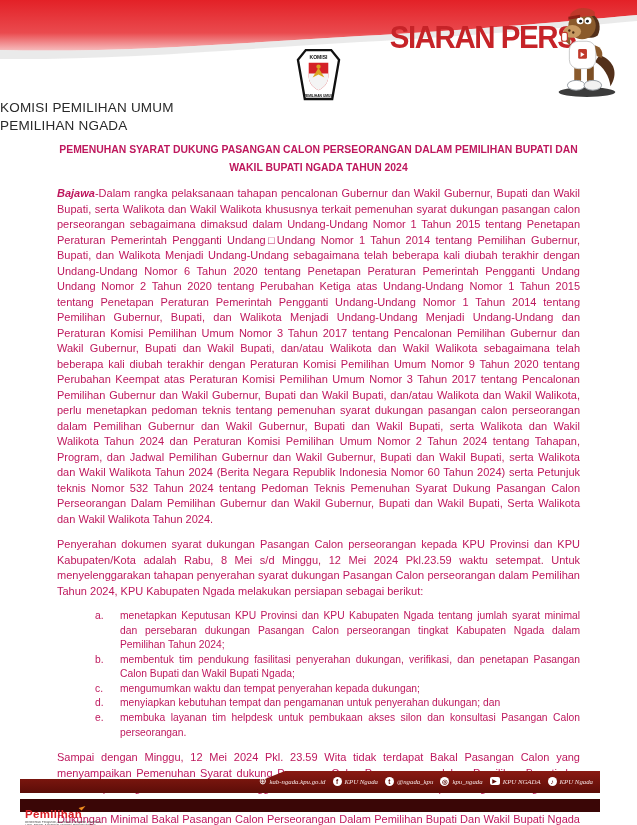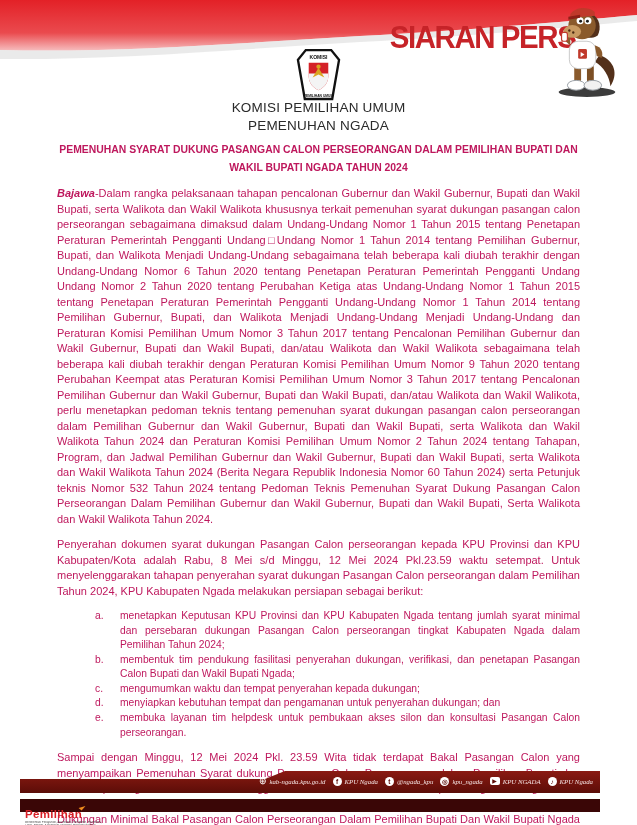--- a/index.html
+++ b/index.html
@@ -12,21 +12,21 @@
   .wave-svg { position:absolute; top:0; left:0; width:637px; height:78px; }
   .banner-title {
     position:absolute; top:20px; right:62px;
     font-size:31px; font-weight:bold; color:#c62328;
     letter-spacing:-1.5px; transform:scaleX(.95); transform-origin:right center;
     white-space:nowrap;
   }
   .mascot { position:absolute; top:5px; right:8px; width:88px; height:95px; }
   .kpu-logo { position:absolute; top:48px; left:296px; width:45px; height:55px; }
   .org-name {
-    position:absolute; top:99px; left:0; width:637px; text-align:center;
+    position:absolute; top:99px; left:0; width:637px; text-align:left;
     font-size:13.5px; color:#2a2a2a; line-height:1.35; letter-spacing:.2px;
   }
   
   .content { position:absolute; top:141px; left:57px; width:523px; color:#be185d; }
   .doc-title {
     text-align:center; font-weight:bold; font-size:10.4px; line-height:1.7;
     margin-bottom:10px;
   }
   p.body { text-align:justify; font-size:11px; line-height:1.41; margin-bottom:10px; }
   .lead { font-weight:bold; font-style:italic; }
@@ -116,21 +116,21 @@
     <text x="23" y="11.5" text-anchor="middle" font-size="5.2" font-weight="bold" fill="#111">KOMISI</text>
     <path d="M13,15 H33 V29 C33,39 23,43 23,43 C23,43 13,39 13,29 Z" fill="#d42127"></path>
     <path d="M13,26 H33 V29 C33,39 23,43 23,43 C23,43 13,39 13,29 Z" fill="#f4f4f4"></path>
     <path d="M23,20 L29,30 L23,27 L17,30 Z" fill="#d9a520"></path>
     <circle cx="23" cy="19" r="2.2" fill="#d9a520"></circle>
     <text x="23" y="49.5" text-anchor="middle" font-size="3.4" font-weight="bold" fill="#111">PEMILIHAN UMUM</text>
   </svg>
 
   <div class="org-name">
     <div>KOMISI PEMILIHAN UMUM</div>
-    <div>PEMENUHAN NGADA</div>
+    <div>PEMILIHAN NGADA</div>
   </div>
 
   <div class="content">
     <div class="doc-title">PEMENUHAN SYARAT DUKUNG PASANGAN CALON PERSEORANGAN DALAM PEMILIHAN BUPATI DAN WAKIL BUPATI NGADA TAHUN 2024</div>
 
     <p class="body"><span class="lead">Bajawa</span><span>-Dalam rangka pelaksanaan tahapan pencalonan Gubernur dan Wakil Gubernur, Bupati dan Wakil Bupati, serta Walikota dan Wakil Walikota khususnya terkait pemenuhan syarat dukungan pasangan calon perseorangan sebagaimana dimaksud dalam Undang-Undang Nomor 1 Tahun 2015 tentang Penetapan Peraturan Pemerintah Pengganti Undang□Undang Nomor 1 Tahun 2014 tentang Pemilihan Gubernur, Bupati, dan  Walikota Menjadi Undang-Undang sebagaimana telah beberapa kali diubah terakhir dengan Undang-Undang Nomor 6 Tahun 2020 tentang Penetapan Peraturan Pemerintah Pengganti Undang Undang Nomor 2 Tahun 2020 tentang Perubahan Ketiga atas Undang-Undang Nomor 1 Tahun 2015 tentang Penetapan Peraturan Pemerintah Pengganti Undang-Undang Nomor 1 Tahun 2014 tentang Pemilihan Gubernur, Bupati, dan Walikota Menjadi Undang-Undang Menjadi Undang-Undang dan Peraturan Komisi  Pemilihan Umum Nomor 3 Tahun 2017 tentang Pencalonan Pemilihan Gubernur dan Wakil Gubernur, Bupati dan Wakil Bupati, dan/atau Walikota dan Wakil Walikota sebagaimana telah beberapa kali diubah terakhir dengan Peraturan Komisi Pemilihan Umum Nomor 9 Tahun 2020 tentang Perubahan Keempat atas Peraturan Komisi Pemilihan Umum Nomor 3 Tahun 2017 tentang Pencalonan Pemilihan Gubernur dan Wakil Gubernur, Bupati dan Wakil Bupati, dan/atau Walikota dan Wakil Walikota, perlu menetapkan pedoman teknis tentang pemenuhan syarat dukungan pasangan calon perseorangan dalam Pemilihan Gubernur dan Wakil Gubernur, Bupati dan Wakil Bupati, serta Walikota dan Wakil Walikota Tahun 2024 dan Peraturan Komisi Pemilihan Umum Nomor 2 Tahun 2024 tentang Tahapan, Program, dan Jadwal Pemilihan Gubernur dan Wakil Gubernur, Bupati dan Wakil Bupati, serta Walikota dan Wakil Walikota Tahun 2024 (Berita Negara Republik Indonesia Nomor 60 Tahun 2024) serta Petunjuk teknis Nomor 532 Tahun 2024 tentang Pedoman Teknis Pemenuhan Syarat Dukung Pasangan Calon Perseorangan Dalam Pemilihan Gubernur dan Wakil Gubernur, Bupati dan Wakil Bupati, Serta Walikota dan Wakil Walikota Tahun 2024.</span></p>
 
     <p class="body">Penyerahan dokumen syarat dukungan Pasangan Calon perseorangan kepada KPU Provinsi dan KPU Kabupaten/Kota adalah Rabu, 8 Mei s/d Minggu, 12 Mei 2024 Pkl.23.59 waktu setempat. Untuk menyelenggarakan tahapan penyerahan syarat dukungan Pasangan Calon perseorangan dalam Pemilihan Tahun 2024, KPU Kabupaten Ngada melakukan persiapan sebagai berikut:</p>
 
     <div class="list">

